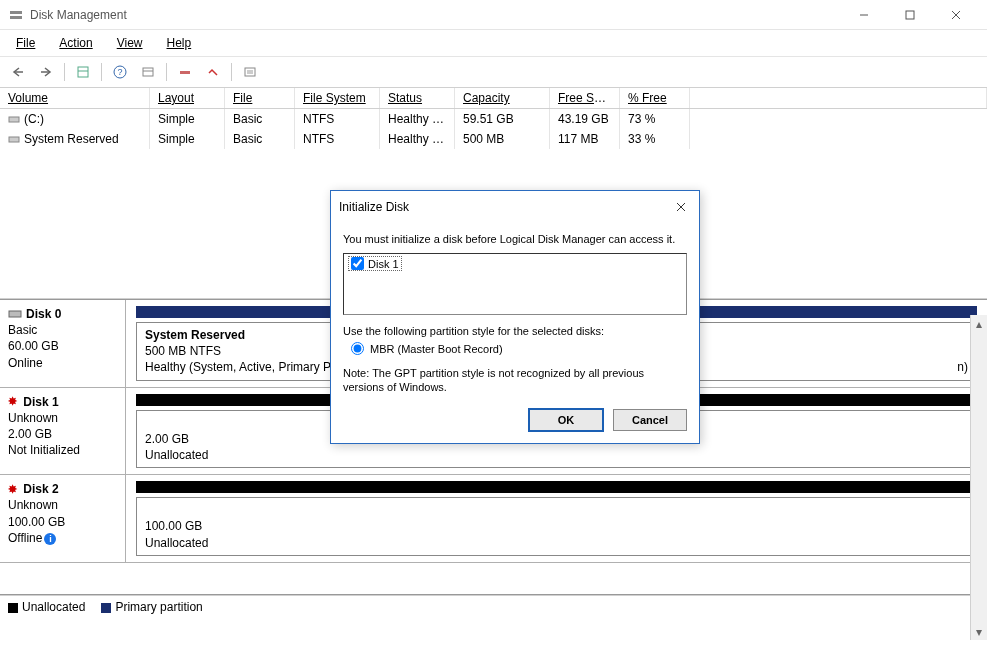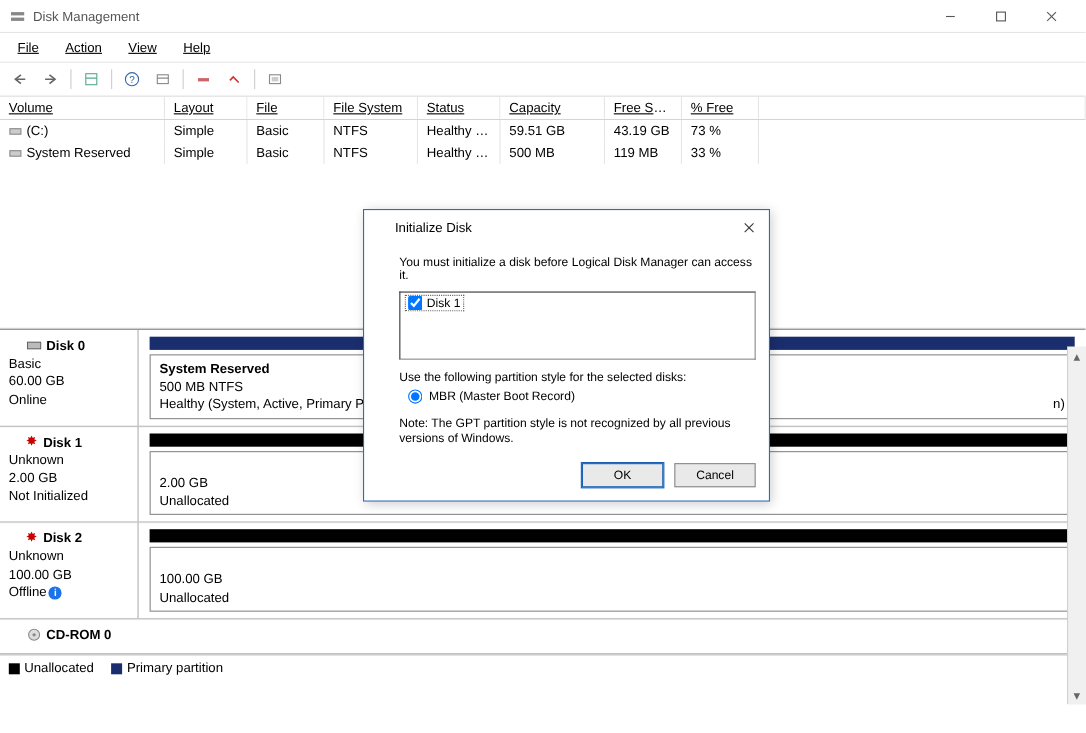--- a/index.html
+++ b/index.html
@@ -34,53 +34,52 @@
 .volume-list-header { display:flex; background:#fff; border-bottom: 1px solid #d0d0d0; text-decoration: underline; }
 .volume-list-header .col, .volume-row .col { padding: 3px 8px; border-right:1px solid #e5e5e5; font-size:12px; white-space:nowrap; overflow:hidden; text-overflow:ellipsis; }
 .volume-list-header .col { background:#fff; }
 .vol-list { height: 190px; border-bottom: 1px solid #d0d0d0; }
 .volume-row { display:flex; }
 .volume-row .col:first-child { display:flex; align-items:center; gap:4px; }
 .col-vol{width:150px;} .col-layout{width:75px;} .col-type{width:70px;} .col-fs{width:85px;} .col-status{width:75px;} .col-cap{width:95px;} .col-free{width:70px;} .col-pct{width:70px;} .col-rest{flex:1;}
 .disk-panels { overflow-y:auto; height: 296px; border-top:1px solid #999; border-bottom:1px solid #999;}
 .disk-panel { display:flex; border-bottom: 1px solid #b0b0b0; min-height: 82px; }
 .disk-info { width: 126px; padding: 6px 8px; border-right: 1px solid #b0b0b0; font-size:12px; line-height:1.35; display:flex; flex-direction:column; }
-.disk-info .dname { font-weight:600; display:flex; align-items:center; gap:4px;margin-left:16px; }
+.disk-info .dname { font-weight:600; display:flex; align-items:center; gap:4px; }
 .disk-graphic { flex:1; padding: 6px 10px 6px 10px; display:flex; flex-direction:column; }
 .partition-bar { height: 12px; display:flex; margin-bottom: 2px;}
 .partition-bar .seg{ height:100%; }
 .bar-navy{ background:#1a2e6e; }
 .bar-black{ background:#000; }
 .part-labels { display:flex; padding-top:2px; }
 .part-label-block { border:1px solid #888; padding:4px 8px; font-size:12px; line-height:1.35; }
 .legend { display:flex; gap:16px; padding: 4px 8px; align-items:center; border-top:1px solid #d0d0d0; font-size:12px; }
 .legend-sw { width:10px; height:10px; display:inline-block; margin-right:4px; vertical-align:middle;}
 .scroll-right { position:absolute; right:0; top:315px; bottom:26px; width:17px; background:#f0f0f0; border-left:1px solid #d0d0d0;}
 .scroll-right .arrow{height:17px; display:flex; align-items:center; justify-content:center; color:#666;}
 .scroll-right .track{ position:absolute; top:17px; bottom:17px; left:0; right:0;}
 .dialog {
   position:absolute;
   left: 330px; top: 190px;
   width: 370px;
   background: #fff;
   border: 1px solid #2a6bbf;
   box-shadow: 2px 2px 10px rgba(0,0,0,0.2);
   font-size: 11px;
-  padding-left: 20px;
 }
 .dialog-title { display:flex; align-items:center; padding:6px 8px; font-size:12px;}
 .dialog-title .t { flex:1; }
 .dialog-close { width:20px; height:20px; display:flex; align-items:center; justify-content:center; }
 .dialog-body { padding: 6px 12px 12px; }
 .dialog-body p { margin: 4px 0 8px; font-size:11px; }
 .disk-select-box { border:1px solid #888; border-style:inset; height:62px; padding:2px 4px; font-size:11px; margin-bottom:10px; background:#fff;}
 .disk-select-box label{ display:flex; align-items:center; gap:4px; border:1px dotted #666; padding:0 2px; width:fit-content;}
 .radio-row{ display:flex; align-items:center; gap:6px; padding:1px 8px; font-size:11px;}
 .note { font-size:11px; margin:10px 0 10px; line-height:1.3; }
-.dialog-buttons{ display:flex; justify-content:flex-end; gap:10px; padding-top:4px;}
+.dialog-buttons{ display:flex; justify-content:flex-end; gap:10px; padding-top:4px;font-weight:bold;}
 .dlg-btn { width:74px; height:22px; border:1px solid #888; background:#e9e9e9; font-size:11px; display:flex; align-items:center; justify-content:center;}
 .dlg-btn.default{ border:1px solid #1a5fb4; box-shadow:0 0 0 1px #1a5fb4;}
 .icon-disk{width:12px;height:12px;}
 .red-dot{ color:#c00; font-weight:bold; font-size:11px; margin-right:2px;}
 .info-dot{ display:inline-flex; width:12px; height:12px; border-radius:50%; background:#1a73e8; color:#fff; align-items:center; justify-content:center; font-size:9px; font-weight:bold; margin-left:2px;}
 </style>
 </head>
 <body>
 
 <div class="titlebar">
@@ -203,21 +202,21 @@
         <svg class="icon-disk" viewBox="0 0 12 12">
           <rect x="1" y="4" width="10" height="5" fill="#ccc" stroke="#888"></rect>
         </svg>
         <span>System Reserved</span>
       </div>
     <div class="col col-layout">Simple</div>
     <div class="col col-type">Basic</div>
     <div class="col col-fs">NTFS</div>
     <div class="col col-status">Healthy (S...</div>
     <div class="col col-cap">500 MB</div>
-    <div class="col col-free">119 MB</div>
+    <div class="col col-free">117 MB</div>
     <div class="col col-pct">33 %</div>
   </div>
 </div>
 
 <div class="disk-panels">
 
   <div class="disk-panel">
     <div class="disk-info">
       <div class="dname">
           <svg width="14" height="10">
@@ -291,27 +290,20 @@
           <div>&nbsp;</div>
           <div>100.00 GB</div>
           <div>Unallocated</div>
         </div>
       </div>
     </div>
   </div>
 
   <div class="disk-panel" style="min-height:40px">
     <div class="disk-info" style="width:100%; border-right:none;">
-      <div class="dname">
-          <svg width="14" height="12">
-            <circle cx="7" cy="6" r="5" fill="#ddd" stroke="#888"></circle>
-            <circle cx="7" cy="6" r="1.5" fill="#888"></circle>
-          </svg>
-          <span>CD-ROM 0</span>
-        </div>
     </div>
   </div>
 
 </div>
 
 <div class="legend">
   <div><span class="legend-sw" style="background:#000"></span><span>Unallocated</span></div>
   <div><span class="legend-sw" style="background:#1a2e6e"></span><span>Primary partition</span></div>
 </div>
 

